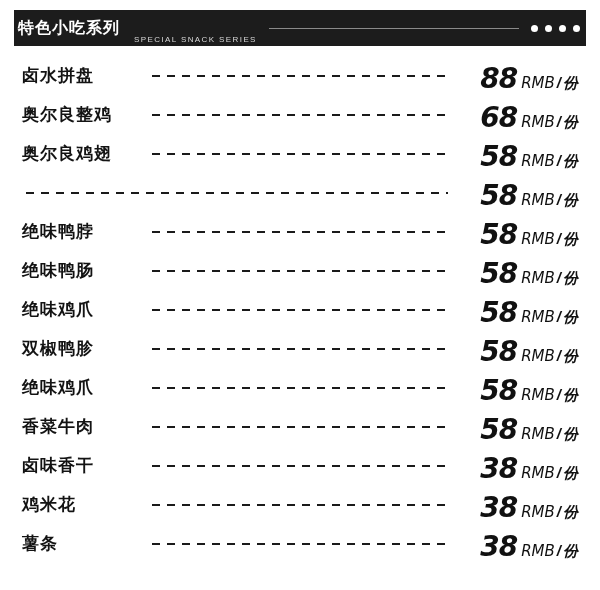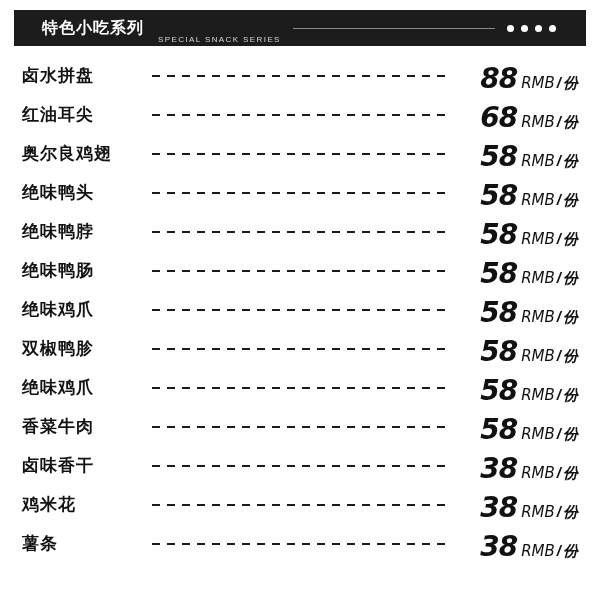--- a/index.html
+++ b/index.html
@@ -23,21 +23,21 @@
   }
 
   
   .header {
     position: relative;
     margin: 10px 14px 0 14px;
     height: 36px;
     background: #1c1c1c;
     display: flex;
     align-items: center;
-    padding: 0 28px;
+    padding: 0 4px;
     box-sizing: border-box;
   }
   .header-cn {
     color: #ffffff;
     font-size: 16px;
     font-weight: bold;
     letter-spacing: 1px;
     white-space: nowrap;
     font-family: "DejaVu Sans", "Liberation Sans", sans-serif;
   }
@@ -170,21 +170,21 @@
       <span class="dots"></span>
       <span class="price">
         <span class="price-num">88</span>
         <span class="price-cur">RMB</span>
         <span class="price-sep">/</span>
         <span class="price-unit">份</span>
       </span>
     </div>
 
     <div class="row">
-      <span class="name">红油耳尖</span>
+      <span class="name">奥尔良整鸡</span>
       <span class="dots"></span>
       <span class="price">
         <span class="price-num">68</span>
         <span class="price-cur">RMB</span>
         <span class="price-sep">/</span>
         <span class="price-unit">份</span>
       </span>
     </div>
 
     <div class="row">
@@ -192,21 +192,20 @@
       <span class="dots"></span>
       <span class="price">
         <span class="price-num">58</span>
         <span class="price-cur">RMB</span>
         <span class="price-sep">/</span>
         <span class="price-unit">份</span>
       </span>
     </div>
 
     <div class="row">
-      <span class="name">绝味鸭头</span>
       <span class="dots"></span>
       <span class="price">
         <span class="price-num">58</span>
         <span class="price-cur">RMB</span>
         <span class="price-sep">/</span>
         <span class="price-unit">份</span>
       </span>
     </div>
 
     <div class="row">

